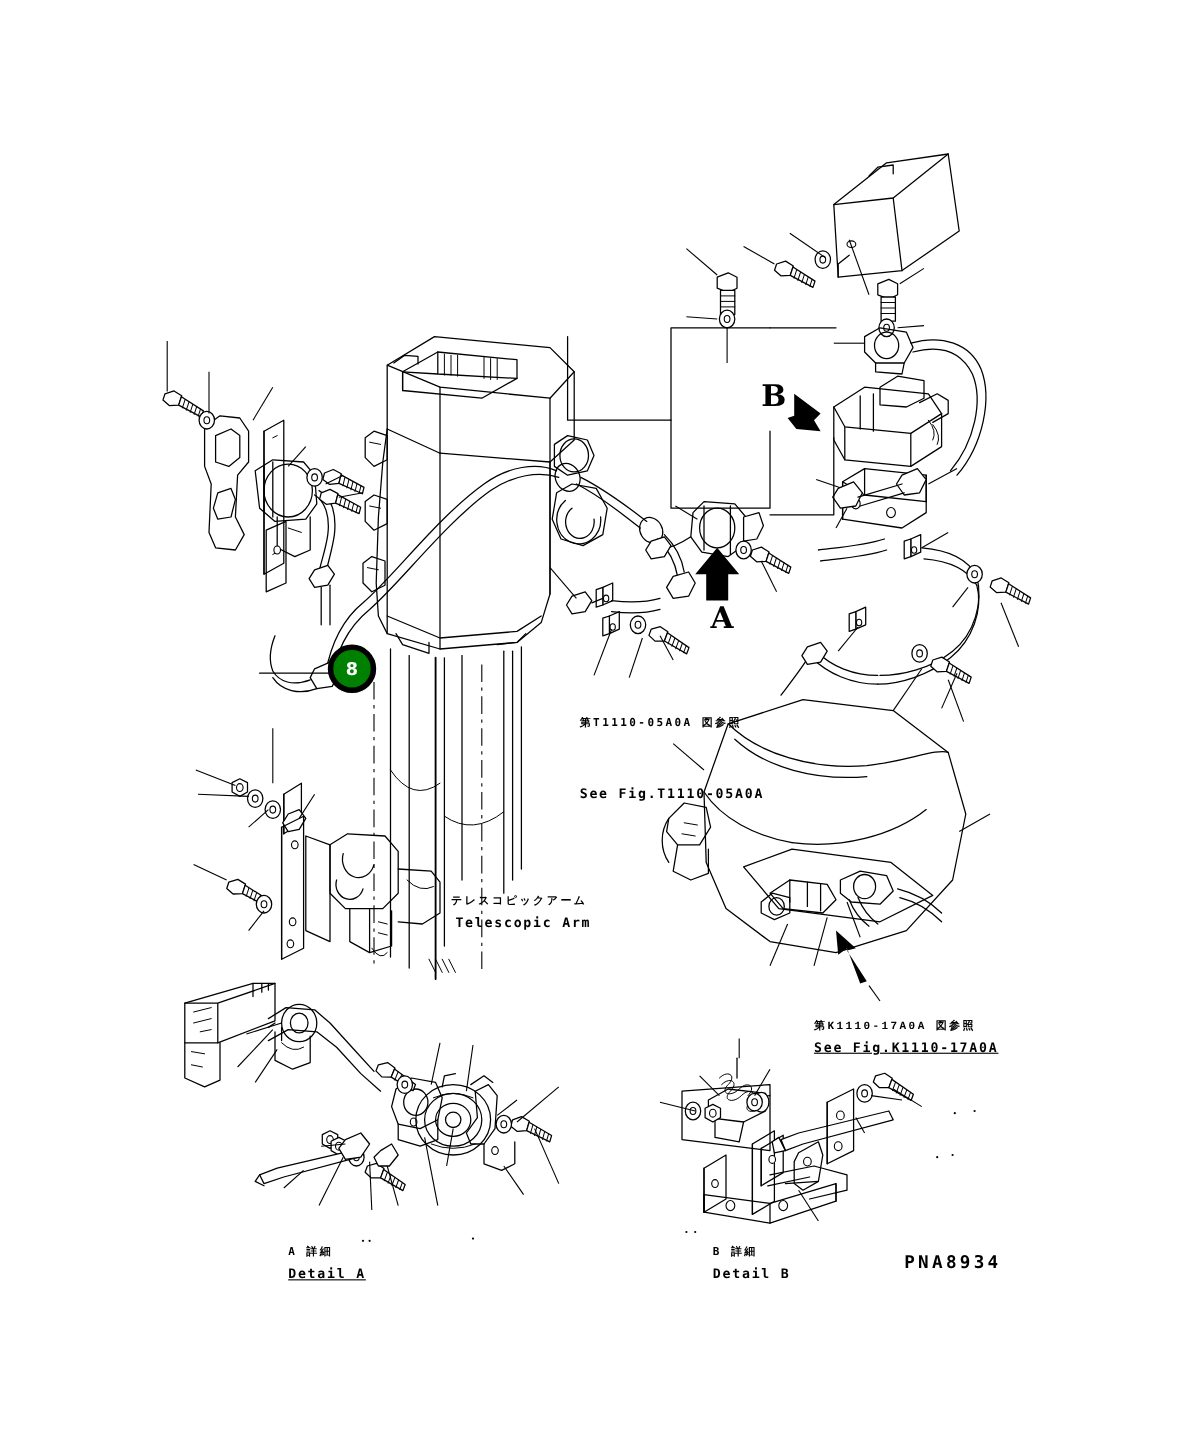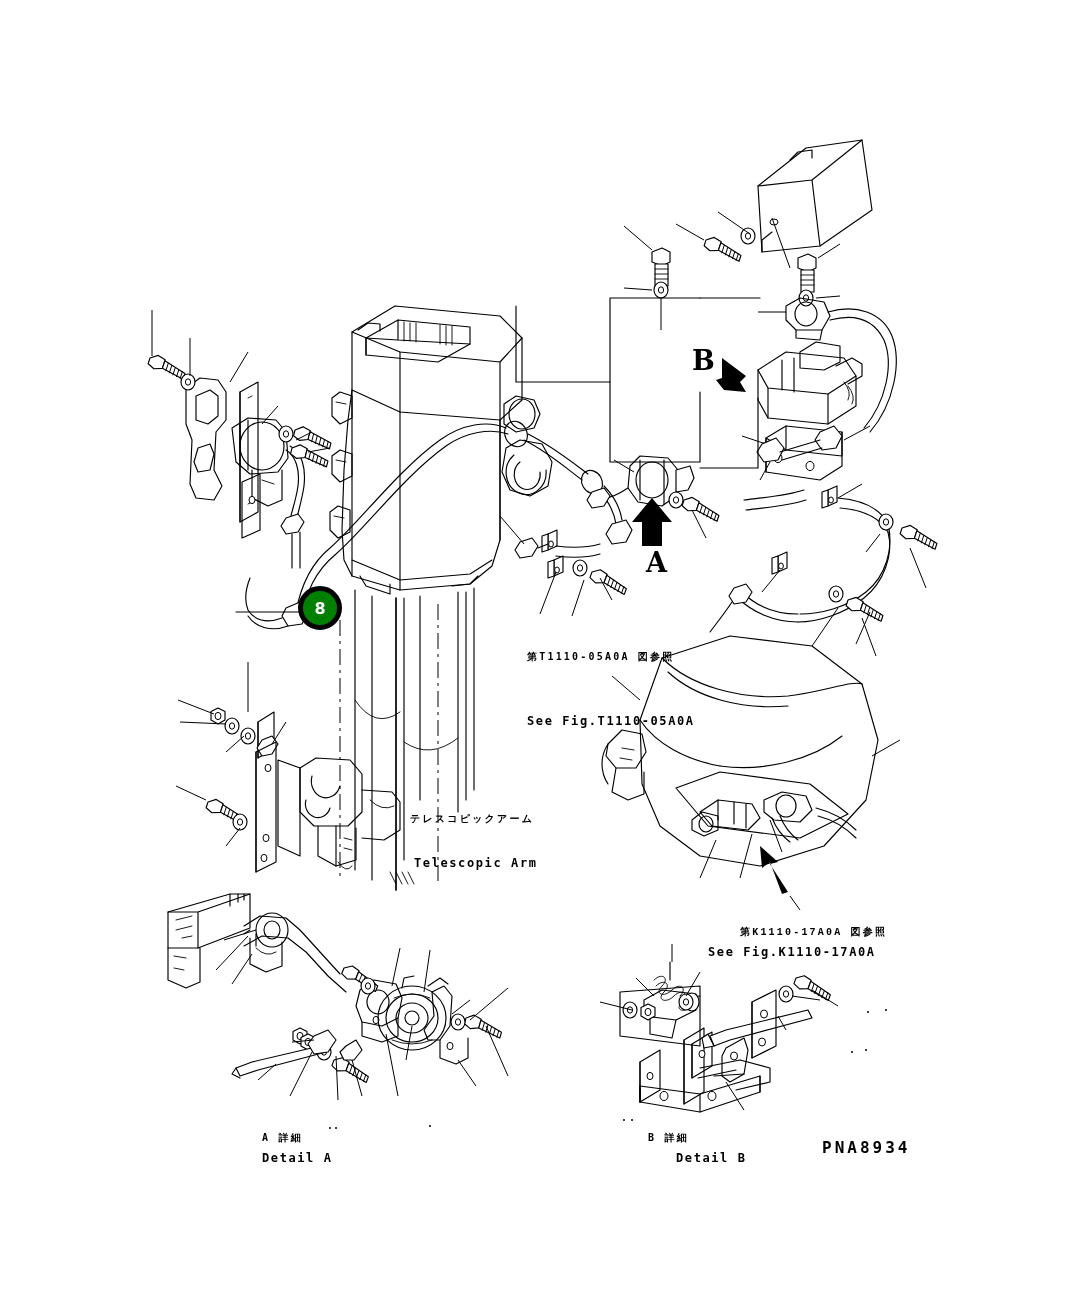--- a/index.html
+++ b/index.html
@@ -554,33 +554,33 @@
       <circle class="blk" cx="632" cy="1120" r="1"></circle>
       <circle class="blk" cx="868" cy="1012" r="1"></circle>
       <circle class="blk" cx="886" cy="1010" r="1"></circle>
       <circle class="blk" cx="852" cy="1052" r="1"></circle>
       <circle class="blk" cx="866" cy="1050" r="1"></circle>
     </g>
 
   </svg>
 
   <div class="txt jp" style="left:410px; top:812px;">テレスコピックアーム</div>
-  <div class="txt en" style="left:414px; top:832px;margin-top:24px;">Telescopic Arm</div>
+  <div class="txt en" style="left:414px; top:832px;">Telescopic Arm</div>
 
   <div class="txt jp" style="left:527px; top:650px;">第T1110-05A0A 図参照</div>
   <div class="txt en" style="left:527px; top:670px;margin-top:44px;">See Fig.T1110-05A0A</div>
 
   <div class="txt jp" style="left:740px; top:925px;font-family:Liberation Mono, monospace;">第K1110-17A0A 図参照</div>
-  <div class="txt en" style="left:708px; top:945px;">See Fig.K1110-17A0A</div>
+  <div class="txt en" style="left:740px; top:945px;text-decoration:underline;">See Fig.K1110-17A0A</div>
 
   <div class="txt jp" style="left:262px; top:1131px;">A 詳細</div>
-  <div class="txt en" style="left:262px; top:1151px;">Detail A</div>
+  <div class="txt en" style="left:262px; top:1151px;text-decoration:underline;">Detail A</div>
 
   <div class="txt jp" style="left:648px; top:1131px;text-align:right;">B 詳細</div>
-  <div class="txt en" style="left:676px; top:1151px;">Detail B</div>
+  <div class="txt en" style="left:648px; top:1151px;">Detail B</div>
 
   <div class="txt partno" style="left:822px; top:1138px;">PNA8934</div>
 
   <div class="txt bigletter" style="left:646px; top:547px;">A</div>
   <div class="txt bigletter" style="left:692px; top:345px;">B</div>
 
   <div class="callout" style="left:298px; top:586px; background:#008000;">
     <span>8</span>
   </div>
 

